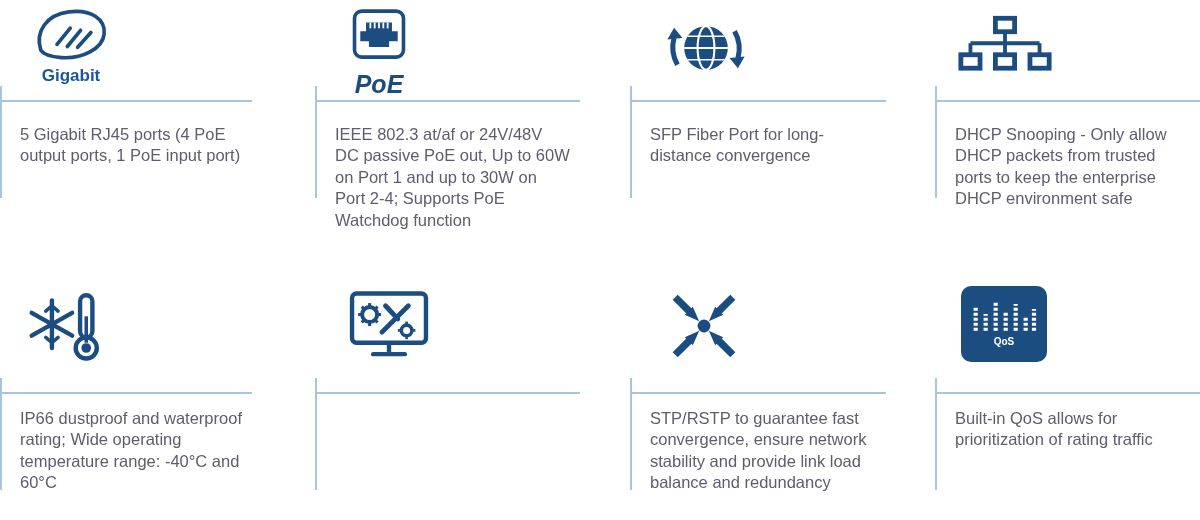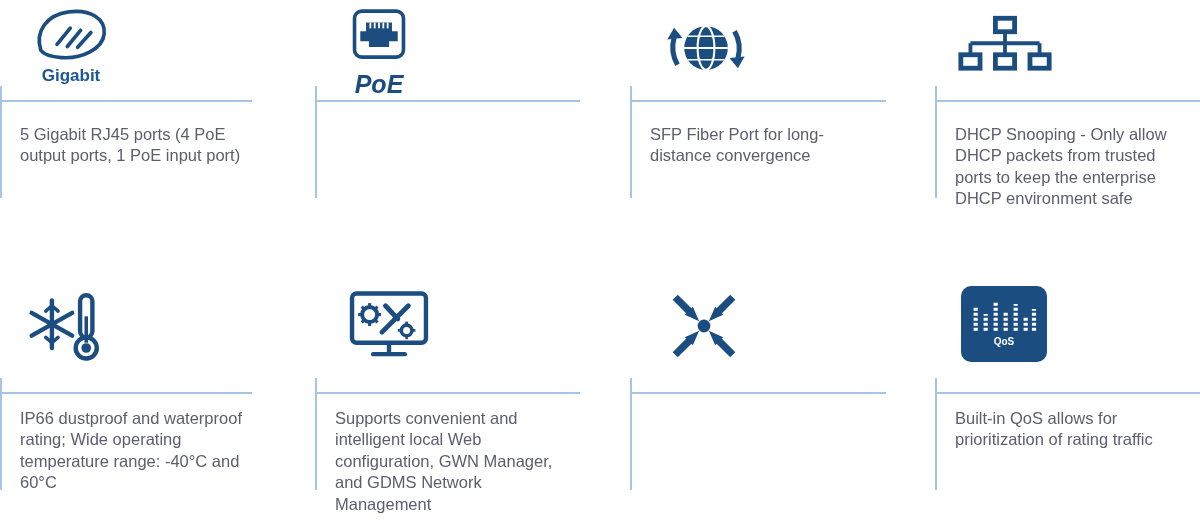--- a/index.html
+++ b/index.html
@@ -76,20 +76,21 @@
           <line x1="50" y1="22" x2="50" y2="30" stroke="#ffffff" stroke-width="2.5"></line>
           <line x1="56" y1="22" x2="56" y2="30" stroke="#ffffff" stroke-width="2.5"></line>
           <line x1="62" y1="22" x2="62" y2="30" stroke="#ffffff" stroke-width="2.5"></line>
         </svg>
         <div class="poe-label">PoE</div>
       </div>
     </div>
     <div class="body">
       <div class="hline"></div>
       <div class="vline"></div>
+      <p class="text">IEEE 802.3 at/af or 24V/48V DC passive PoE out, Up to 60W on Port 1 and up to 30W on Port 2-4; Supports PoE Watchdog function</p>
     </div>
   </div>
 
   <div class="cell row1">
     <div class="icon-zone" style="padding-left:34px;">
       <svg width="84" height="84" viewBox="0 0 100 100">
         <circle cx="50" cy="50" r="26" fill="#1c4d80"></circle>
         <ellipse cx="50" cy="50" rx="10" ry="26" fill="none" stroke="#ffffff" stroke-width="2.5"></ellipse>
         <line x1="24" y1="50" x2="76" y2="50" stroke="#ffffff" stroke-width="2.5"></line>
         <line x1="28" y1="36" x2="72" y2="36" stroke="#ffffff" stroke-width="2"></line>
@@ -175,41 +176,41 @@
           <line x1="60" y1="50" x2="64" y2="50"></line>
             <line x1="76" y1="50" x2="80" y2="50"></line>
         </g>
         <line x1="42" y1="52" x2="72" y2="22" stroke="#1c4d80" stroke-width="5.5" stroke-linecap="round"></line>
         <line x1="46" y1="22" x2="60" y2="37" stroke="#1c4d80" stroke-width="5.5" stroke-linecap="round"></line>
       </svg>
     </div>
     <div class="body">
       <div class="hline"></div>
       <div class="vline"></div>
-      <p class="text">Supports convenient and intelligent local Web configuration, GWN Manager, and GDMS Network Management</p>
     </div>
   </div>
 
   <div class="cell row2">
     <div class="icon-zone" style="padding-left:34px;">
       <svg width="80" height="80" viewBox="0 0 100 100">
         <circle cx="50" cy="50" r="8" fill="#1c4d80"></circle>
         <line x1="14" y1="14" x2="32" y2="32" stroke="#1c4d80" stroke-width="9"></line>
         <polygon points="44,44 26,36 36,26" fill="#1c4d80"></polygon>
         <line x1="86" y1="14" x2="68" y2="32" stroke="#1c4d80" stroke-width="9"></line>
         <polygon points="56,44 74,36 64,26" fill="#1c4d80"></polygon>
         <line x1="14" y1="86" x2="32" y2="68" stroke="#1c4d80" stroke-width="9"></line>
         <polygon points="44,56 26,64 36,74" fill="#1c4d80"></polygon>
         <line x1="86" y1="86" x2="68" y2="68" stroke="#1c4d80" stroke-width="9"></line>
         <polygon points="56,56 74,64 64,74" fill="#1c4d80"></polygon>
       </svg>
     </div>
     <div class="body">
       <div class="hline"></div>
       <div class="vline"></div>
+      <p class="text">STP/RSTP to guarantee fast convergence, ensure network stability and provide link load balance and redundancy</p>
     </div>
   </div>
 
   <div class="cell row2">
     <div class="icon-zone" style="padding-left:26px;">
       <div class="qos-box">
         <svg width="70" height="44" viewBox="0 0 84 48">
           <g stroke="#ffffff" stroke-width="5" stroke-dasharray="3.5 2.5">
             <line x1="8" y1="44" x2="8" y2="16"></line>
             <line x1="20" y1="44" x2="20" y2="24"></line>

